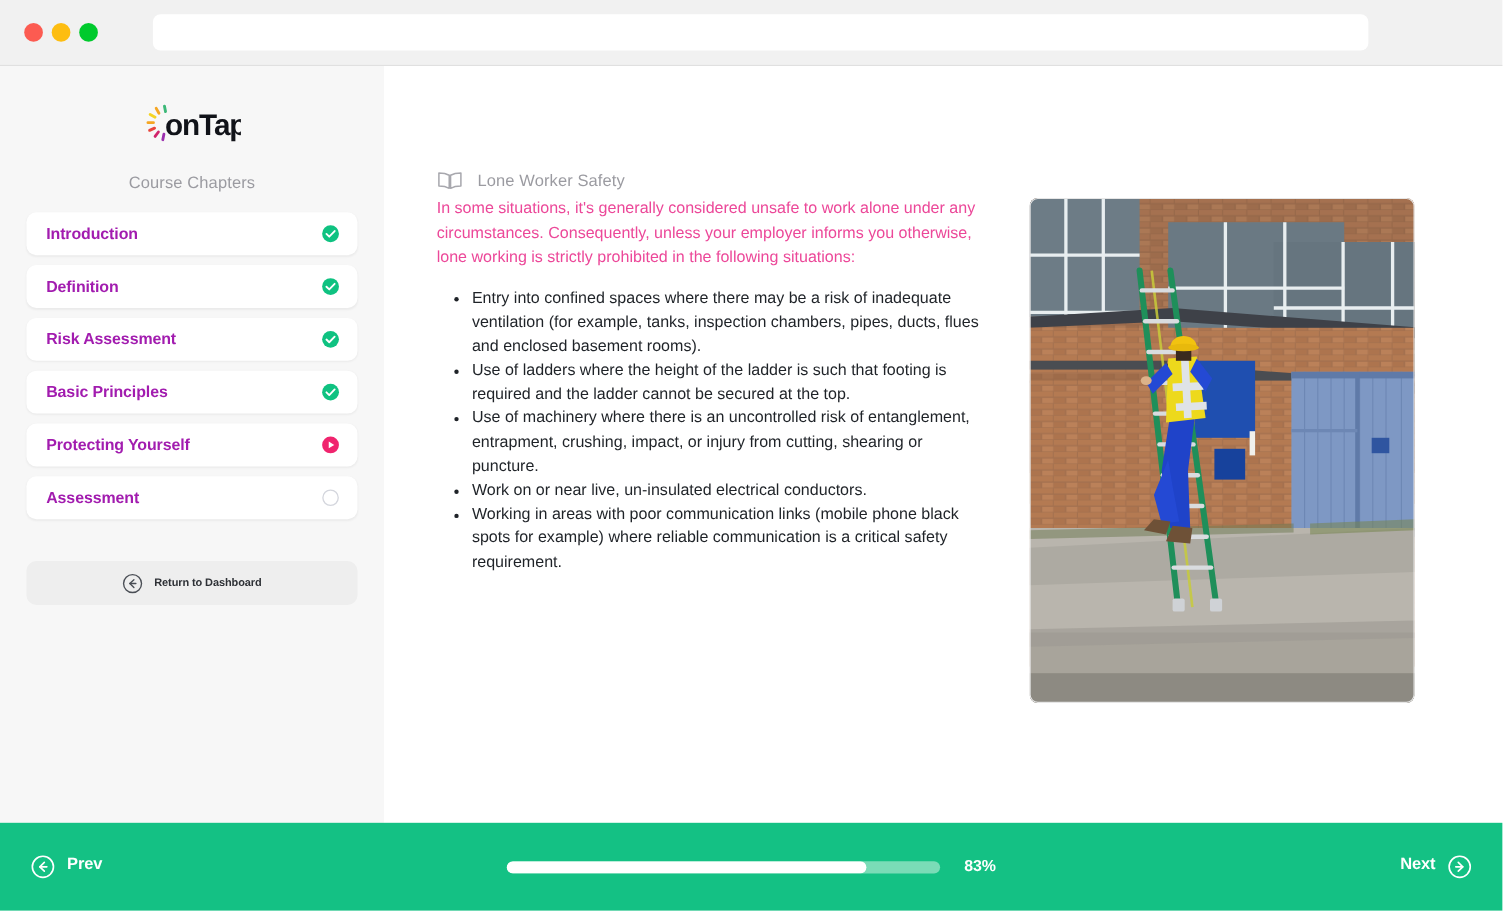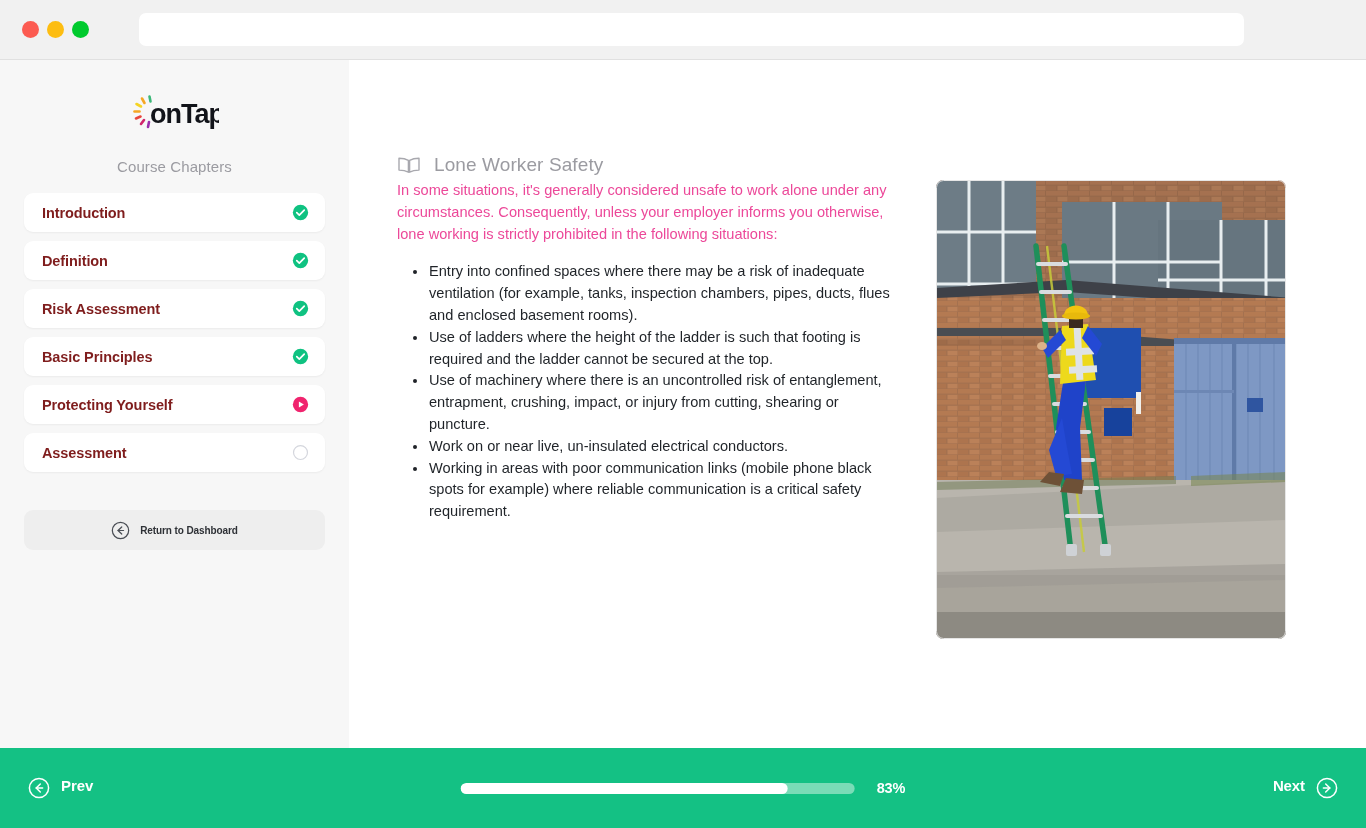--- a/index.html
+++ b/index.html
@@ -107,21 +107,21 @@
     display: flex;
     align-items: center;
     justify-content: space-between;
     padding: 0 16px 0 18px;
     box-shadow: 0 1px 2px rgba(0,0,0,0.05);
     cursor: pointer;
   }
   .chapter-label {
     font-size: 14.5px;
     font-weight: 700;
-    color: #7f1d1d;
+    color: #a21caf;
     letter-spacing: -0.1px;
     text-align: right;
   }
 
   .status { width: 17px; height: 17px; flex: 0 0 17px; }
 
   .return-btn {
     margin-top: 38px;
     height: 40px;
     border-radius: 9px;
@@ -152,21 +152,21 @@
 
   .breadcrumb {
     position: absolute;
     top: 94px;
     left: 48px;
     display: flex;
     align-items: center;
     gap: 13px;
   }
   .breadcrumb-label {
-    font-size: 19px;
+    font-size: 15px;
     color: #9b9ba1;
     font-weight: 500;
     letter-spacing: 0.1px;
   }
 
   .page-title {
     font-size: 37px;
     font-weight: 700;
     color: #1b1f26;
     letter-spacing: -1.1px;

